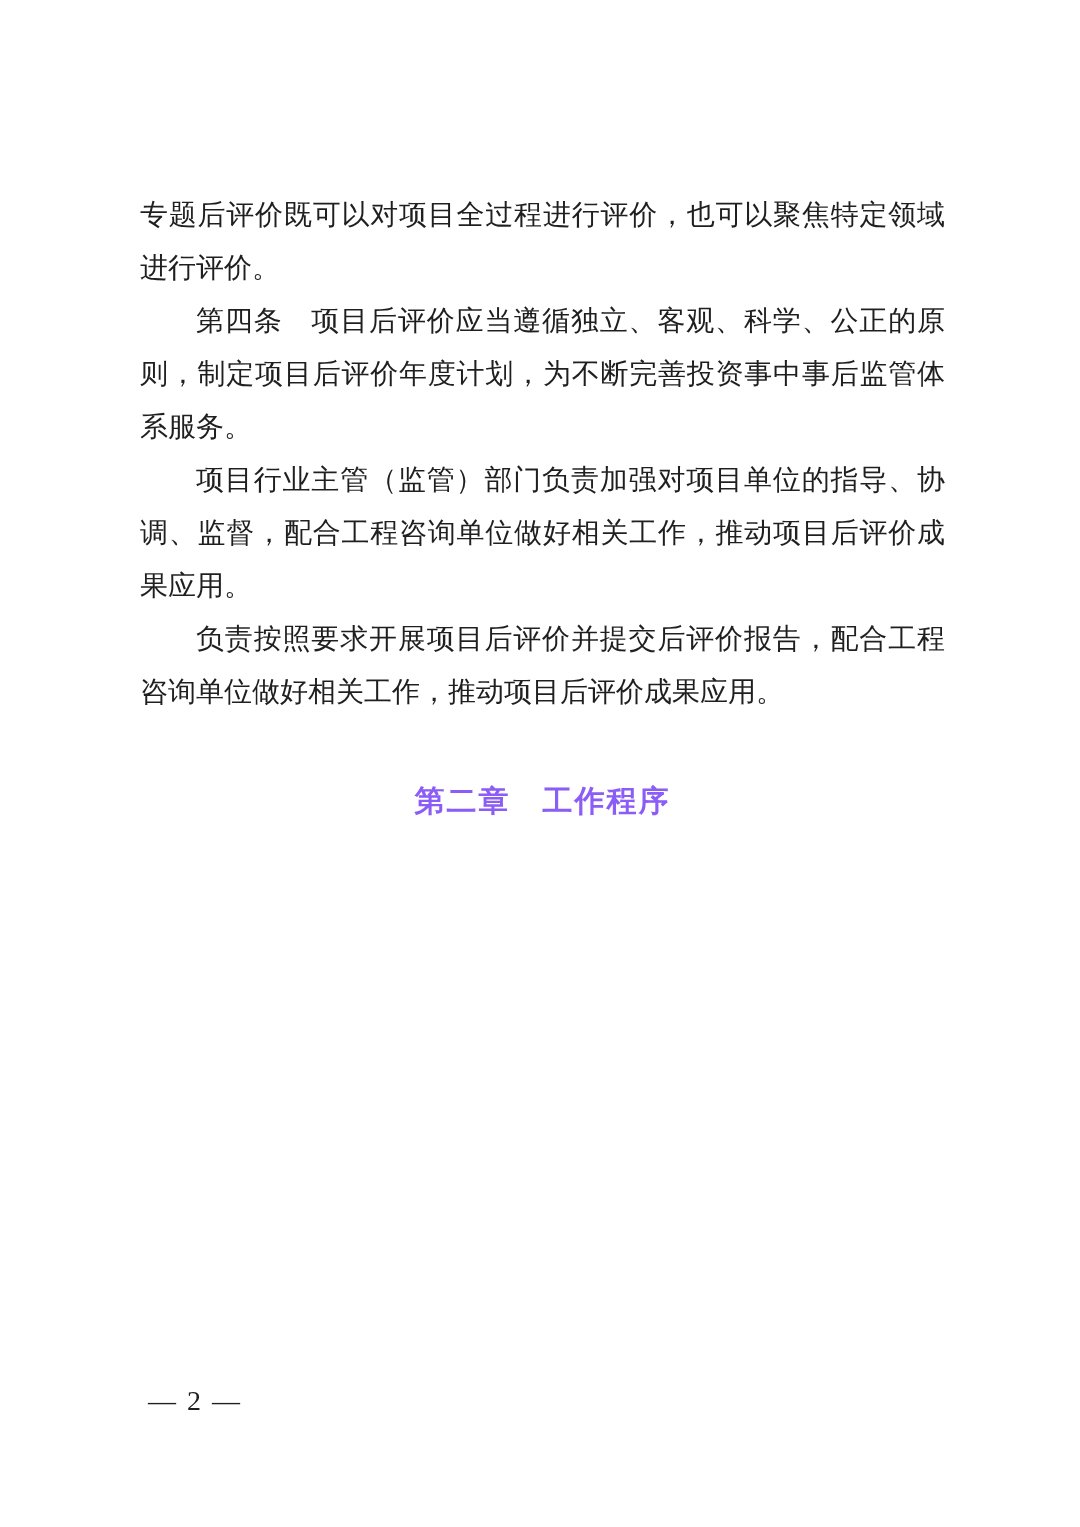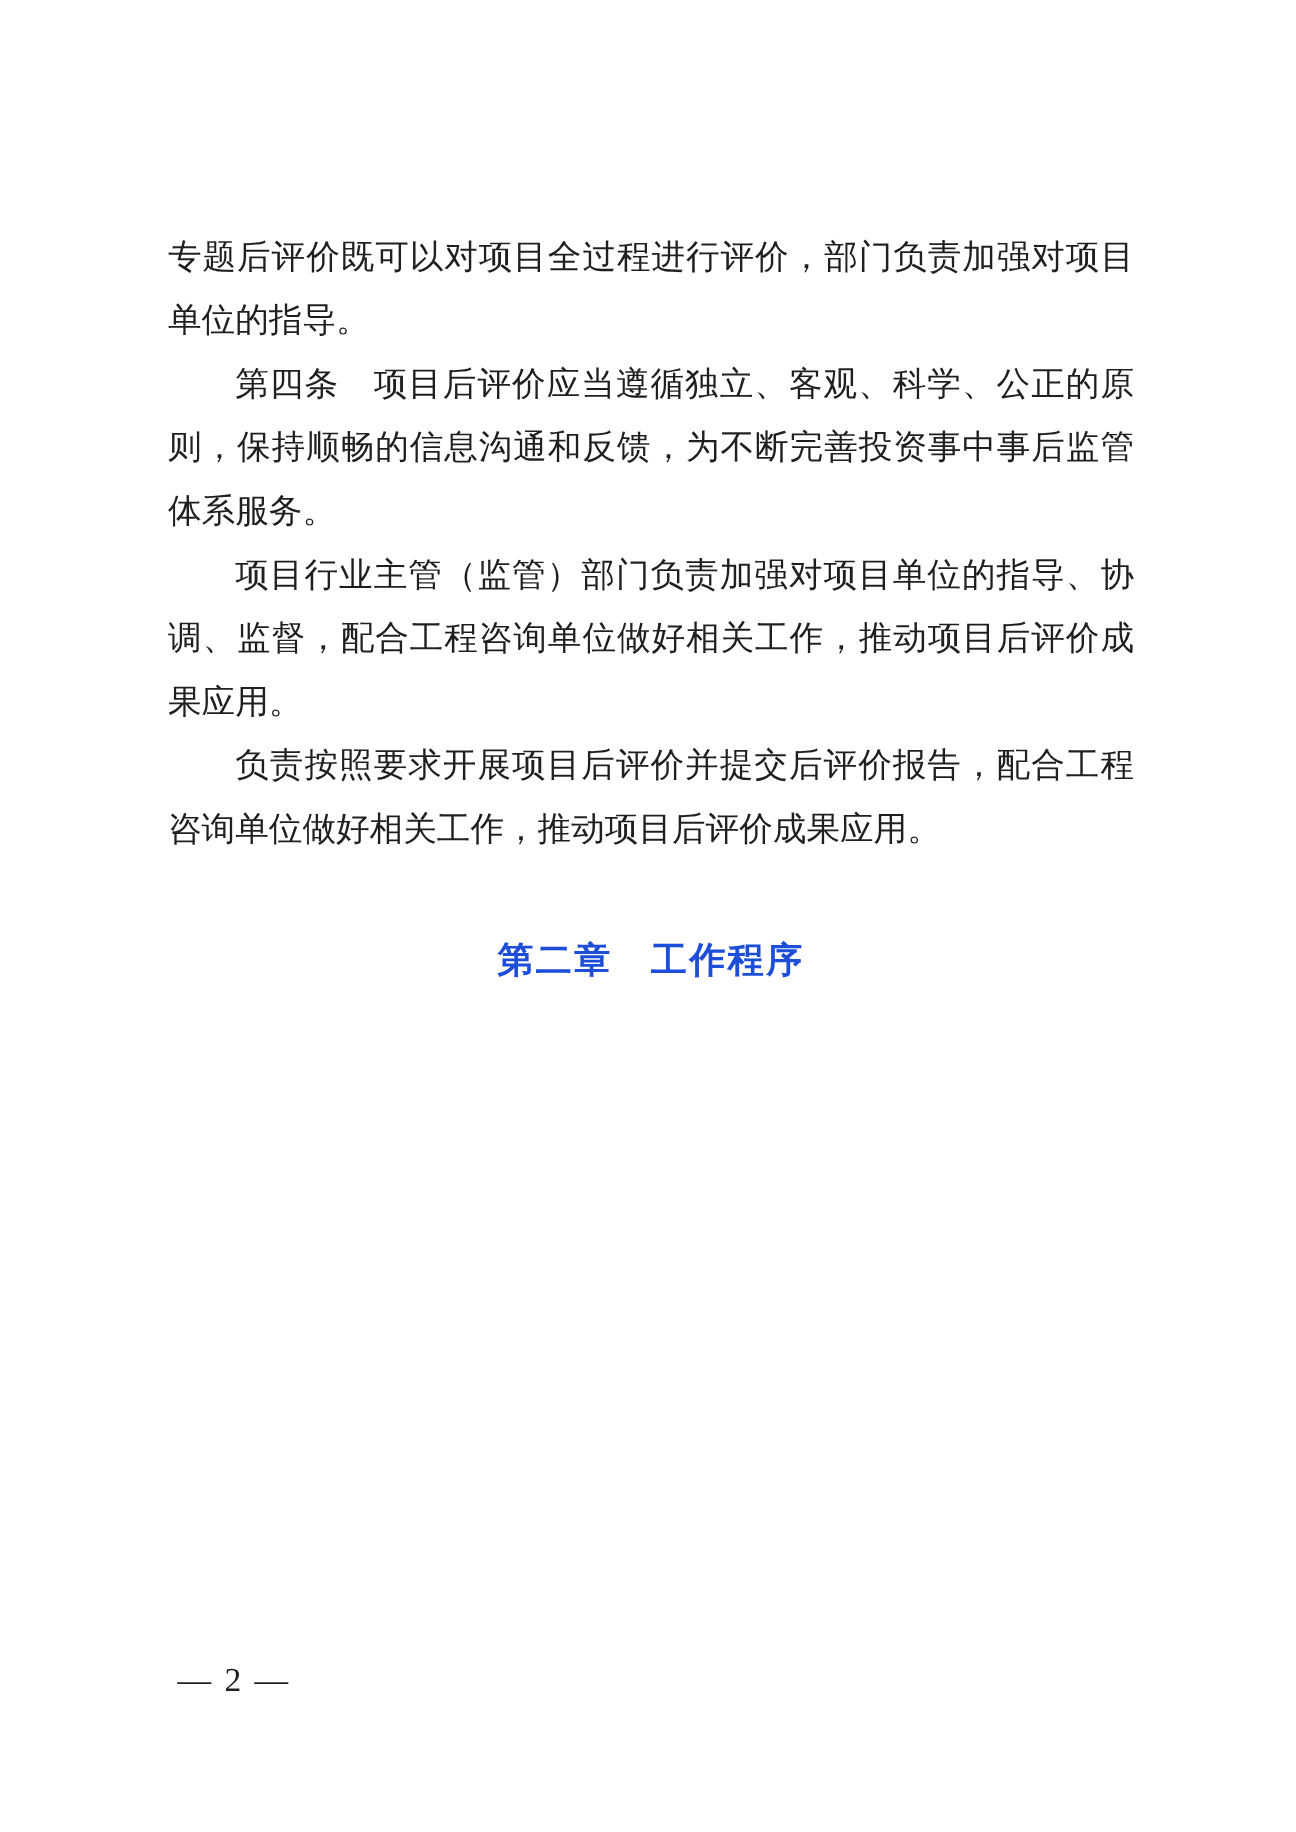--- a/index.html
+++ b/index.html
@@ -35,38 +35,38 @@
     text-indent: 0;
   }
   .chapter {
     margin: 56px 0 0 0;
     font-size: 30px;
     line-height: 53px;
     font-weight: bold;
     text-align: center;
     text-indent: 0;
     letter-spacing: 2px;
-    color: #1d4ed8;
+    color: #8b5cf6;
     font-family: "Liberation Sans", "DejaVu Sans", sans-serif;
   }
   .footer {
     position: absolute;
     left: 148px;
     top: 1381px;
     font-size: 28px;
     line-height: 40px;
     color: #1f1f1f;
     letter-spacing: 2px;
   }
 </style>
 </head>
 <body>
 
 <div class="page">
   <div class="content">
-    <p class="para no-indent">专题后评价既可以对项目全过程进行评价，部门负责加强对项目单位的指导。</p>
-    <p class="para">第四条　项目后评价应当遵循独立、客观、科学、公正的原则，保持顺畅的信息沟通和反馈，为不断完善投资事中事后监管体系服务。</p>
+    <p class="para no-indent">专题后评价既可以对项目全过程进行评价，也可以聚焦特定领域进行评价。</p>
+    <p class="para">第四条　项目后评价应当遵循独立、客观、科学、公正的原则，制定项目后评价年度计划，为不断完善投资事中事后监管体系服务。</p>
     <p class="para">项目行业主管（监管）部门负责加强对项目单位的指导、协调、监督，配合工程咨询单位做好相关工作，推动项目后评价成果应用。</p>
     <p class="para">负责按照要求开展项目后评价并提交后评价报告，配合工程咨询单位做好相关工作，推动项目后评价成果应用。</p>
     <h2 class="chapter">第二章　工作程序</h2>
   </div>
   <div class="footer">— 2 —</div>
 </div>
 
 </body></html>

